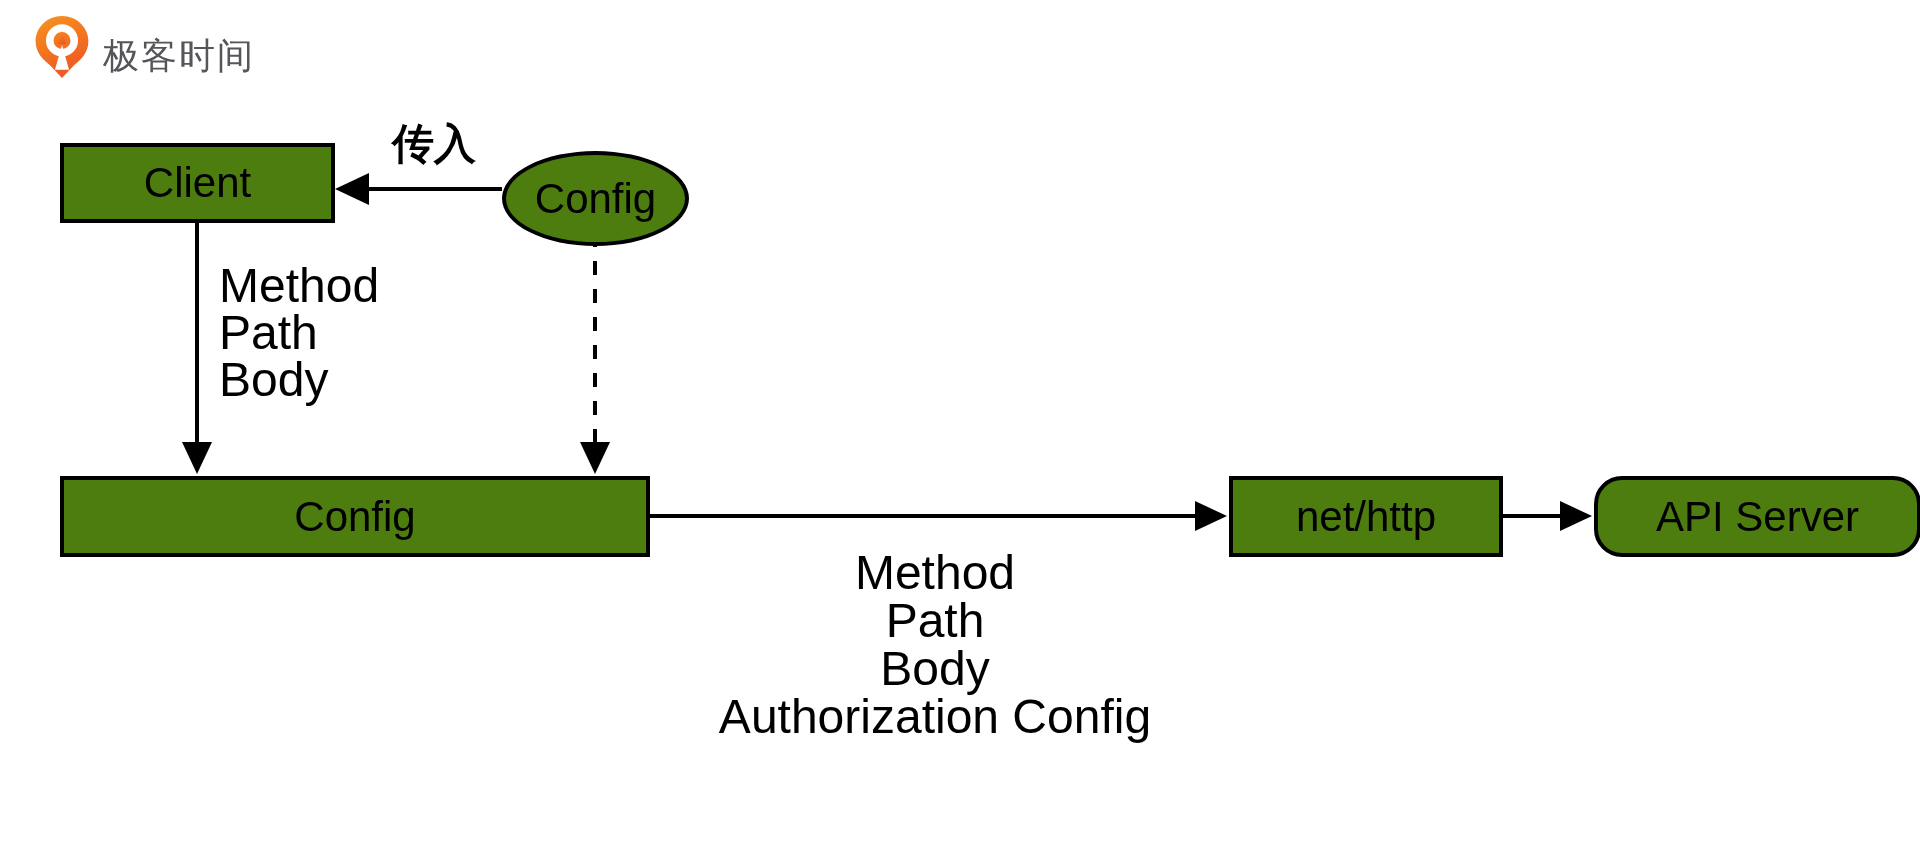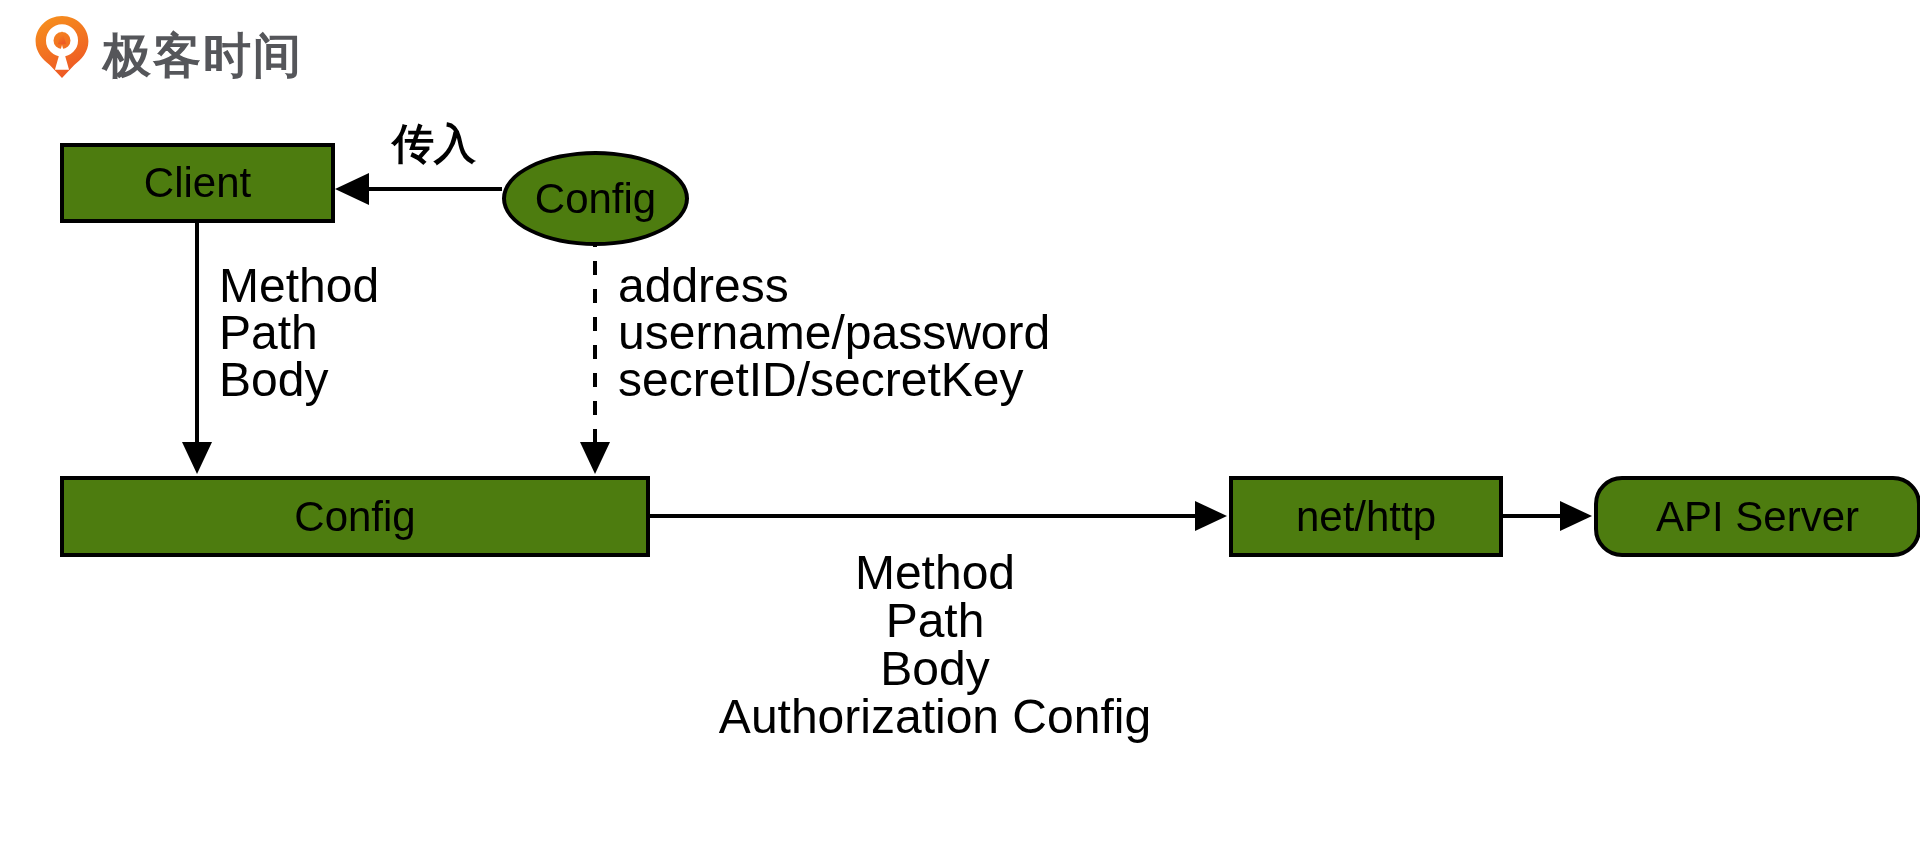--- a/index.html
+++ b/index.html
@@ -12,22 +12,22 @@
     height: 841px;
     background: #ffffff;
     overflow: hidden;
   }
 
   
   .logo { position: absolute; left: 33px; top: 14px; display: flex; align-items: center; }
   .logo-icon { width: 58px; height: 66px; display: block; }
   .logo-text {
     margin-left: 12px;
-    font-size: 48px;
-    font-weight: 700;
+    font-size: 36px;
+    font-weight: 400;
     color: #55565A;
     letter-spacing: 2px;
     line-height: 1;
     margin-top: 17px;
   }
 
   
   .wires { position: absolute; left: 0; top: 0; width: 1920px; height: 841px; }
   .wires line { stroke: #000; stroke-width: 4; }
   .wires polygon { fill: #000; }
@@ -125,25 +125,20 @@
   </div>
 
   <div class="edge-label label-chuanru">传入</div>
 
   <div class="edge-label label-client-req">
     <span>Method</span>
     <span>Path</span>
     <span>Body</span>
   </div>
 
-  <div class="edge-label label-config-req">
-    <span>address</span>
-    <span>username/password</span>
-    <span>secretID/secretKey</span>
-  </div>
 
   <div class="edge-label label-req-nethttp">
     <span>Method</span>
     <span>Path</span>
     <span>Body</span>
     <span>Authorization Config</span>
   </div>
 
 </div>
 

